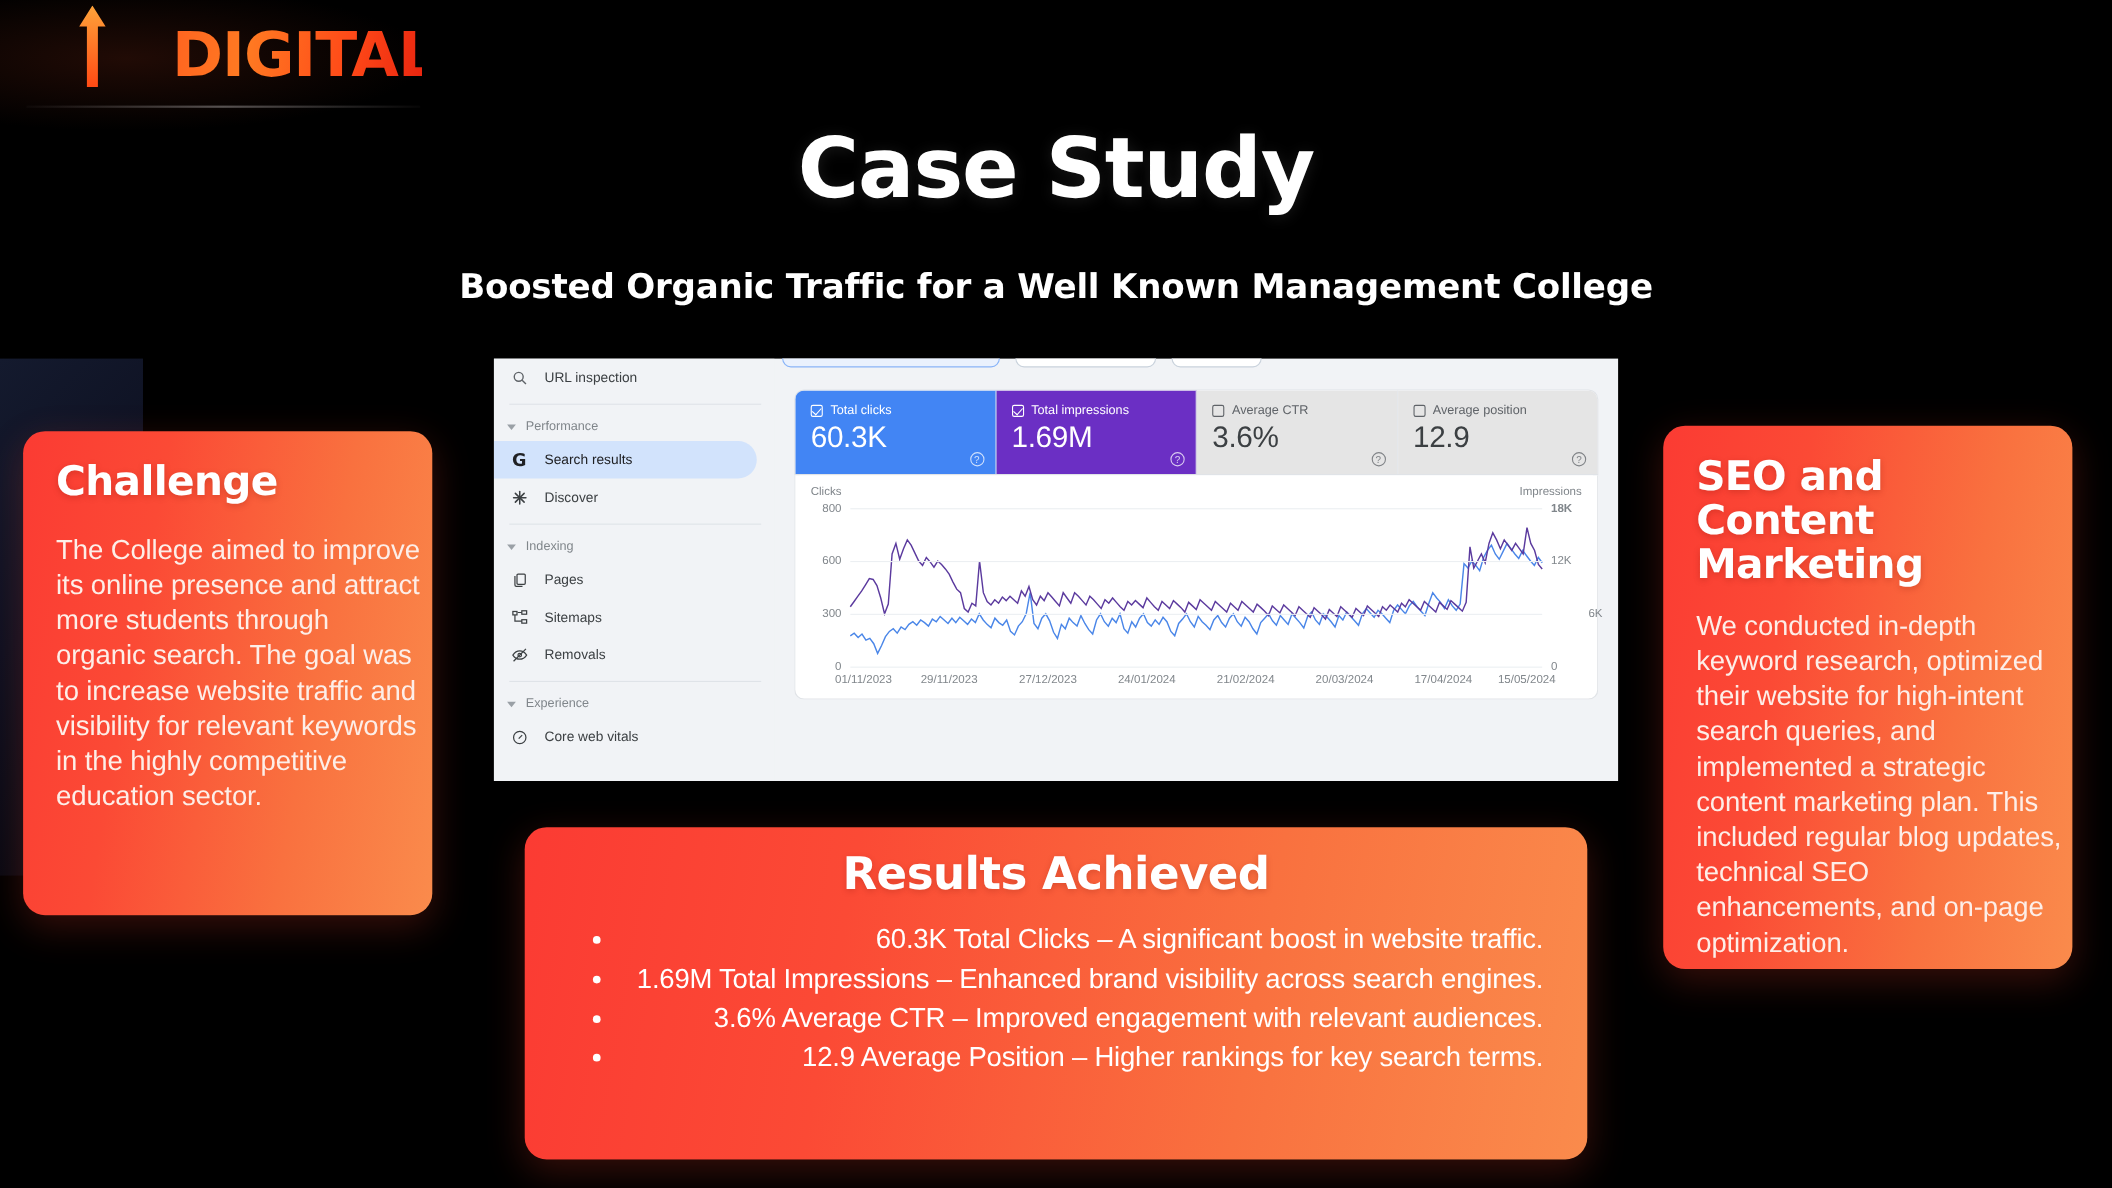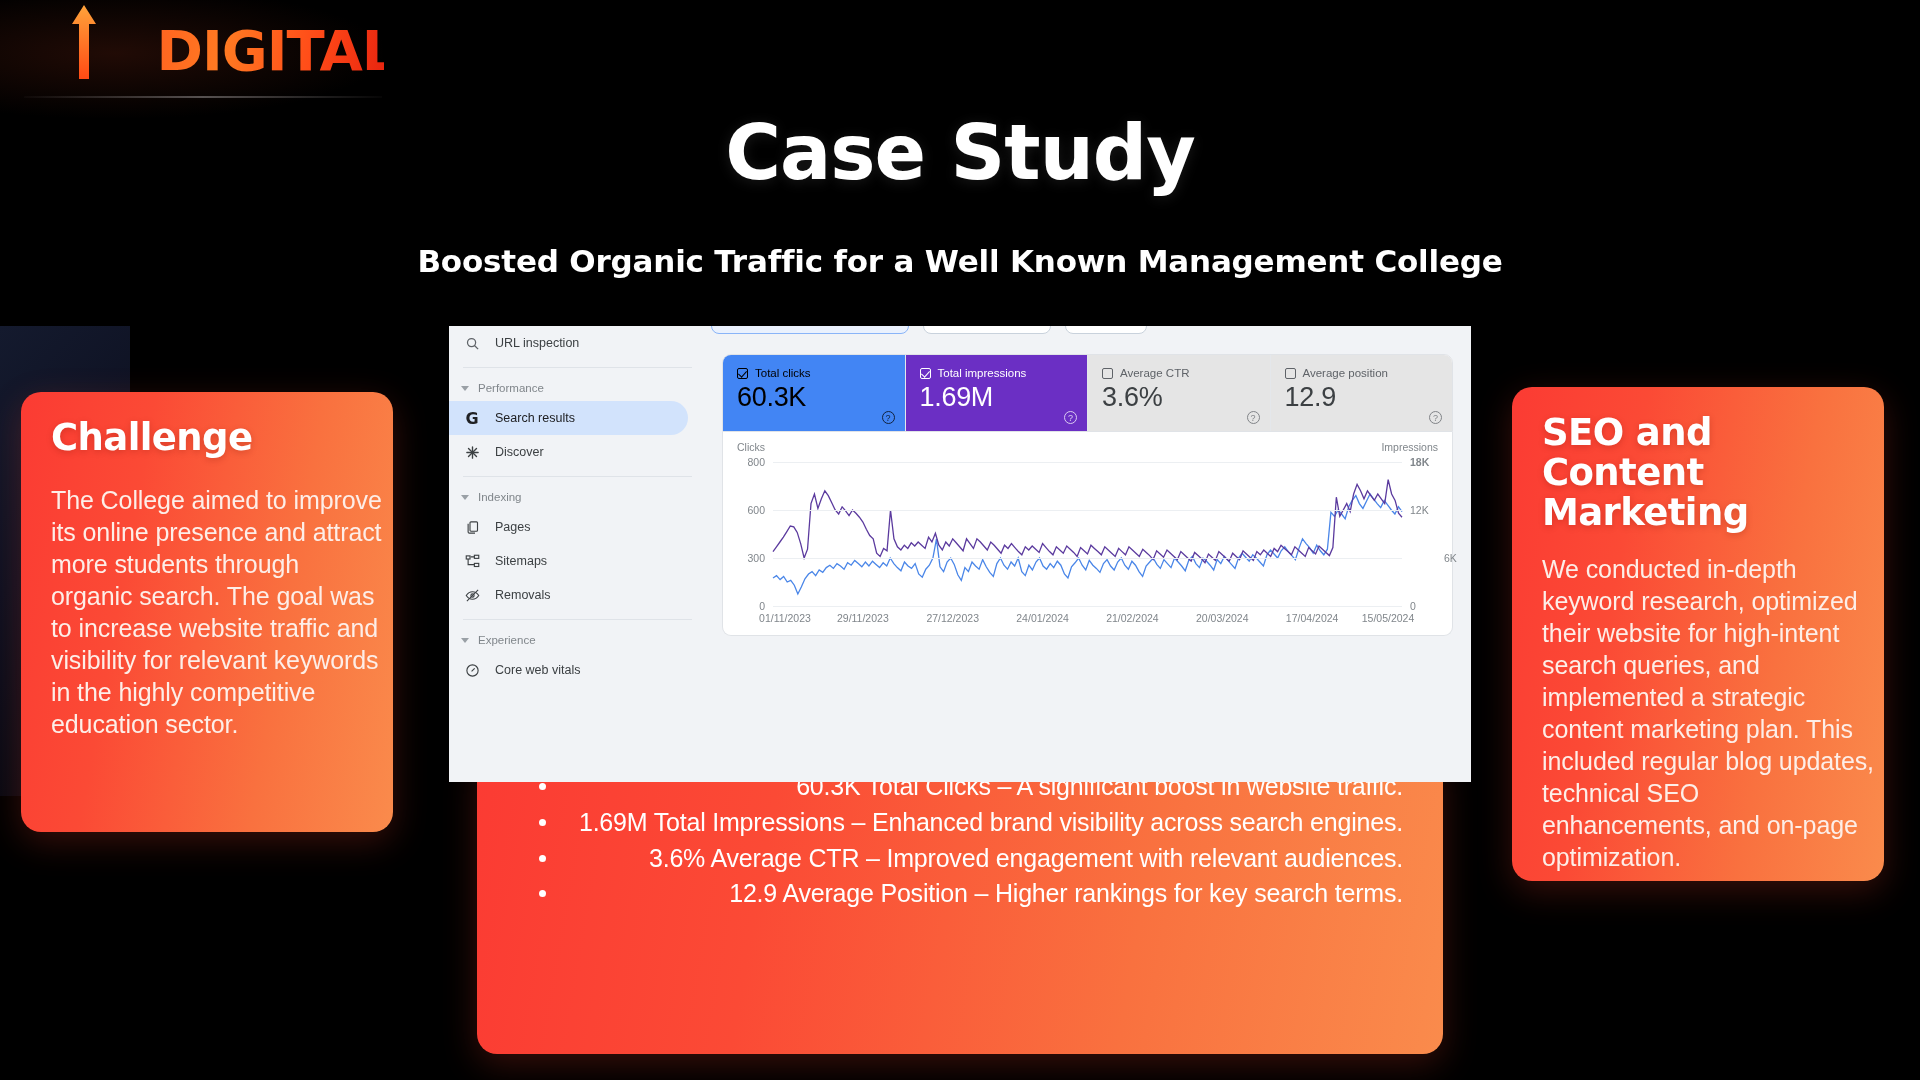--- a/index.html
+++ b/index.html
@@ -88,21 +88,21 @@
     position:relative; font-size:25px; line-height:1.31; color:#fff;
     margin-bottom:3px; padding-left:22px; letter-spacing:-.2px;
   }
   .results-list li:before{
     content:""; position:absolute; left:0; top:13px;
     width:7px; height:7px; border-radius:50%; background:#fff;
   }
 
   
   .gsc{
-    position:absolute; left:449px; top:326px; width:1022px; height:456px;
+    position:absolute; left:449px; top:326px; width:1022px; height:384px;
     background:#f1f3f6; overflow:hidden;
     font-family:"Liberation Sans", sans-serif; color:#3c4043;
   }
   
   .chips{ position:absolute; left:262px; top:-24px; display:flex; gap:14px; }
   .chip{
     height:32px; border:1px solid #c9d2dc; border-radius:8px; background:#fff;
   }
   .chip.active{ border-color:#89b4f8; background:#eaf1fd; }
   #chip-1{ width:198px; }
@@ -134,21 +134,21 @@
   .metrics{ display:flex; height:78px; border:1px solid #e0e3e7; border-radius:9px 9px 0 0; overflow:hidden; background:#fff; }
   .metric{ flex:1; position:relative; padding:12px 14px 0 14px; border-right:1px solid #e4e7eb; }
   .metric:last-child{ border-right:none; }
   .metric .mlabel{ display:flex; align-items:center; gap:7px; font-size:11.5px; }
   .metric .mval{ font-size:27px; font-weight:normal; margin-top:3px; letter-spacing:-.3px; }
   .cbox{ width:11px;height:11px;border:1.5px solid currentColor;border-radius:2px; display:inline-block; position:relative; flex:0 0 11px; }
   .cbox.checked:after{
     content:""; position:absolute; left:2px; top:0px; width:4px; height:7px;
     border:solid currentColor; border-width:0 1.6px 1.6px 0; transform:rotate(42deg);
   }
-  .m-clicks{ background:#4285f4; color:#000000; }
+  .m-clicks{ background:#4285f4; color:#ffffff; }
   .m-impr{ background:#6b2fc4; color:#fff; }
   .m-ctr, .m-pos{ background:#e5e5e5; color:#5f6368; }
   .m-ctr .mval, .m-pos .mval{ color:#3c4043; }
   .qmark{
     position:absolute; right:10px; bottom:7px; width:13px; height:13px;
     border:1px solid currentColor; border-radius:50%; font-size:9px;
     display:flex; align-items:center; justify-content:center; opacity:.75;
   }
 
   .chartbox{
@@ -196,20 +196,21 @@
   <div class="card-title">Challenge</div>
   <div class="card-body">The College aimed to improve its online presence and attract more students through organic search. The goal was to increase website traffic and visibility for relevant keywords in the highly competitive education sector.</div>
 </div>
 
 <div class="card" id="card-seo">
   <div class="card-title">SEO and Content Marketing</div>
   <div class="card-body">We conducted in-depth keyword research, optimized their website for high-intent search queries, and implemented a strategic content marketing plan. This included regular blog updates, technical SEO enhancements, and on-page optimization.</div>
 </div>
 
 <div class="card" id="card-results">
+  <div class="results-title">Results Achieved</div>
   <ul class="results-list" id="results-list">
       <li>60.3K Total Clicks – A significant boost in website traffic.</li>
       <li>1.69M Total Impressions – Enhanced brand visibility across search engines.</li>
       <li>3.6% Average CTR – Improved engagement with relevant audiences.</li>
       <li>12.9 Average Position – Higher rankings for key search terms.</li>
     </ul>
 </div>
 
 <div class="gsc">
 

